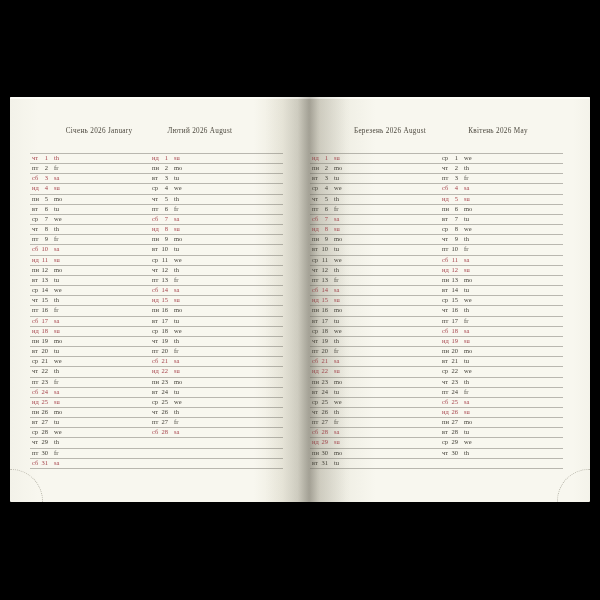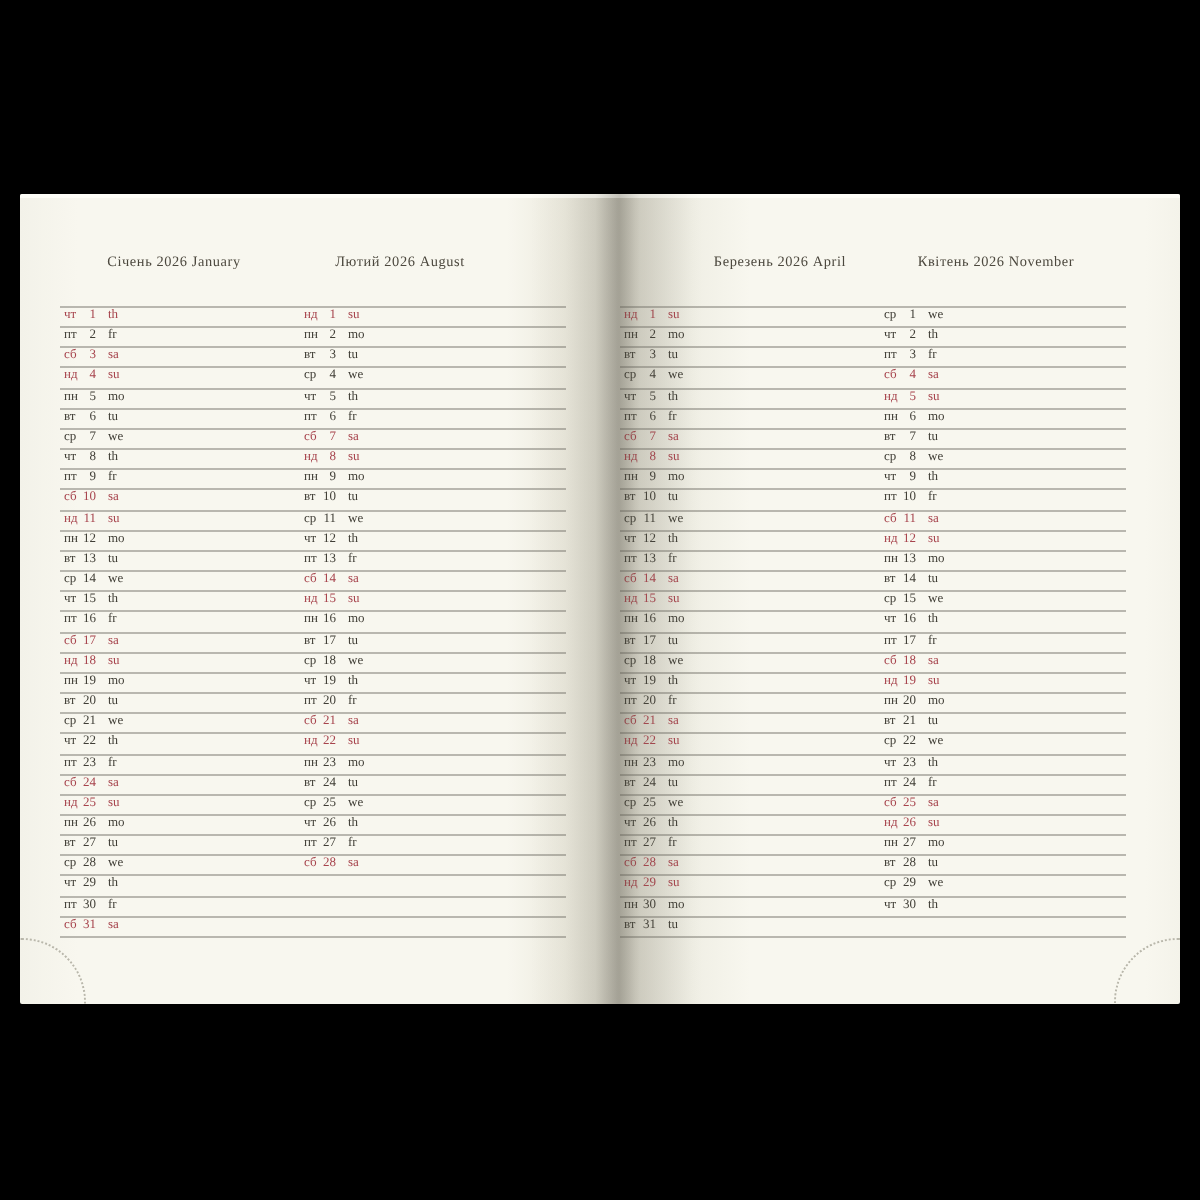--- a/index.html
+++ b/index.html
@@ -10,21 +10,21 @@
         background:linear-gradient(90deg,
           #f3f2e9 0%, #f8f7ef 5%, #f8f7ef 42%,
           #eceade 47%, #d6d4c8 50%, #c7c5ba 51.5%, #d9d7cb 53%,
           #f0efe5 58%, #f8f7ef 63%, #f8f7ef 97%, #f4f3ea 100%);}
   .top-edge{position:absolute;top:0;left:0;right:0;height:2px;background:rgba(255,255,250,.8);}
   .gutter{position:absolute;left:255px;top:0;width:86px;height:100%;pointer-events:none;
         background:linear-gradient(90deg, rgba(110,106,90,0) 0%, rgba(110,106,90,.10) 38%,
           rgba(80,76,62,.30) 52%, rgba(110,106,90,.12) 64%, rgba(110,106,90,0) 100%);}
   .month-header{position:absolute;top:29px;width:130px;height:10px;line-height:10px;
         text-align:center;font-size:7.2px;letter-spacing:.3px;color:#4c483e;white-space:nowrap;}
-  .mh-0{left:12px}.mh-1{left:125px}.mh-2{left:315px}.mh-3{left:423px}
+  .mh-0{left:24px}.mh-1{left:125px}.mh-2{left:315px}.mh-3{left:423px}
   .rule{position:absolute;height:1px;background:rgba(122,120,112,.5);}
   .day-entry{position:absolute;height:10.16px;line-height:10.7px;font-size:6.5px;
         color:#403e36;white-space:nowrap;}
   .day-entry.red{color:#a7444d;}
   .w-ua{display:inline-block;width:9px;}
   .w-num{display:inline-block;width:7px;text-align:right;}
   .w-en{display:inline-block;margin-left:6px;}
   .corner-arc{position:absolute;width:62px;height:62px;border:1px dotted #b9b7ab;
         border-radius:50%;background:transparent;}
   .corner-arc.left{left:-31px;bottom:-31px;}
@@ -32,22 +32,22 @@
 </style>
 </head>
 <body>
 
 <div class="stage">
   <div class="book">
     <div class="top-edge"></div>
 
     <div class="month-header mh-0">Січень 2026 January</div>
     <div class="month-header mh-1">Лютий 2026 August</div>
-    <div class="month-header mh-2">Березень 2026 April</div>
-    <div class="month-header mh-3">Квітень 2026 November</div>
+    <div class="month-header mh-2">Березень 2026 August</div>
+    <div class="month-header mh-3">Квітень 2026 May</div>
 
     <div id="rules-left">
         <div class="rule" style="left: 20px; width: 253px; top: 56px;"></div>
         <div class="rule" style="left: 20px; width: 253px; top: 66.16px;"></div>
         <div class="rule" style="left: 20px; width: 253px; top: 76.32px;"></div>
         <div class="rule" style="left: 20px; width: 253px; top: 86.48px;"></div>
         <div class="rule" style="left: 20px; width: 253px; top: 96.64px;"></div>
         <div class="rule" style="left: 20px; width: 253px; top: 106.8px;"></div>
         <div class="rule" style="left: 20px; width: 253px; top: 116.96px;"></div>
         <div class="rule" style="left: 20px; width: 253px; top: 127.12px;"></div>

